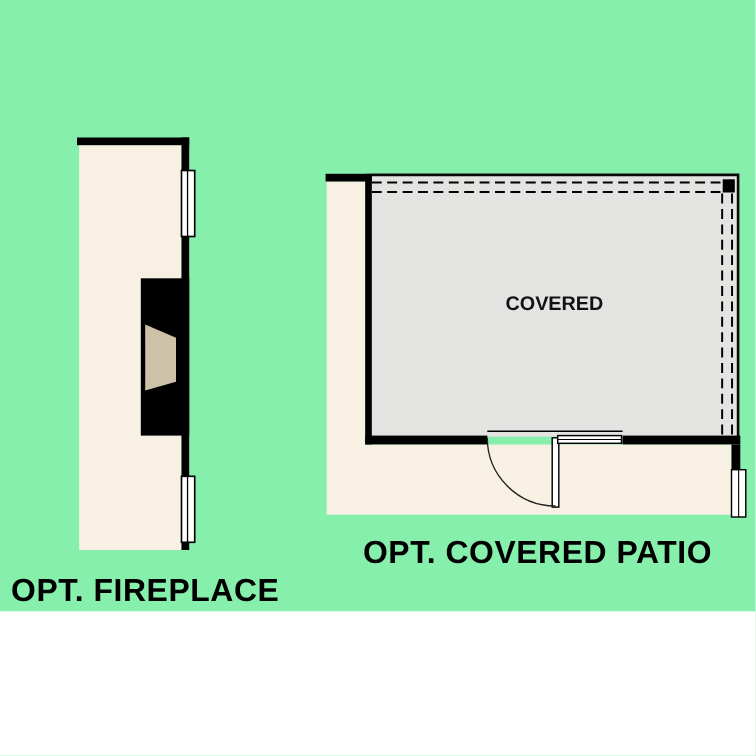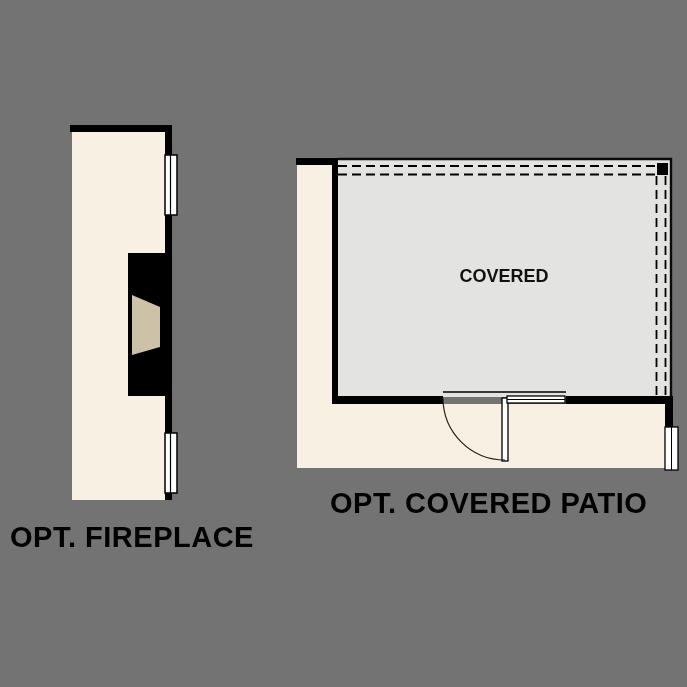--- a/index.html
+++ b/index.html
@@ -1,19 +1,19 @@
 <!DOCTYPE html>
 <html><head>
 <meta charset="utf-8">
 <style>
   html,body{margin:0;padding:0;background:#ffffff;}
   #canvas{
     position:relative;
-    width:687px;height:687px;
-    background:#737373;
+    width:687px;height:556px;
+    background:#86efac;
     overflow:hidden;
     font-family:"Liberation Sans", sans-serif;
   }
   #plan-svg{position:absolute;left:0;top:0;}
   .plan-label{
     position:absolute;
     font-weight:bold;
     font-size:29px;
     color:#000;
     text-align:center;

